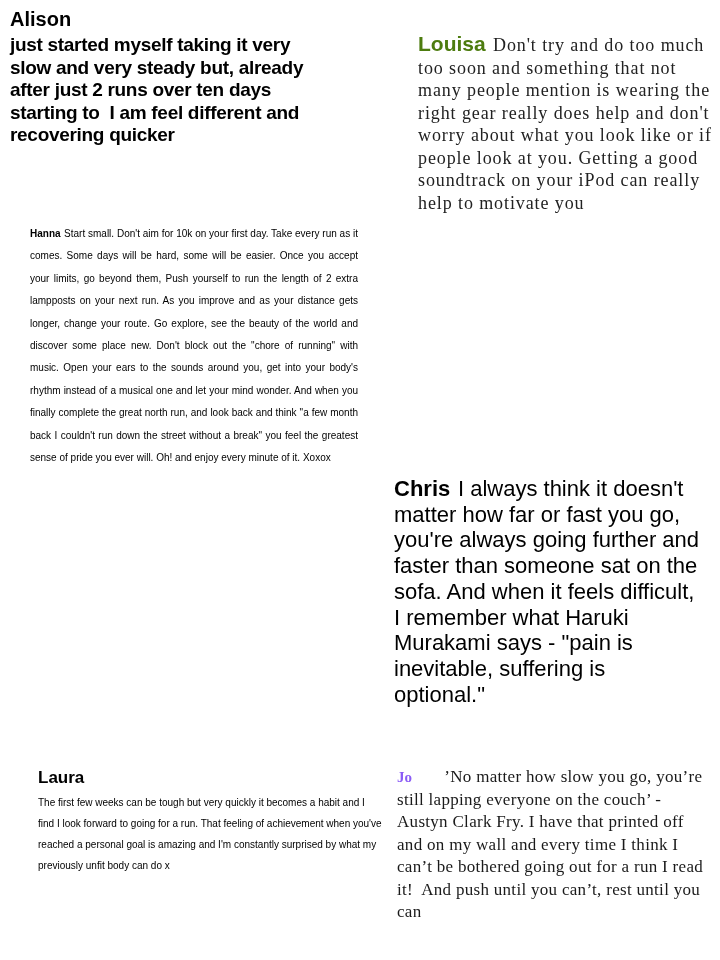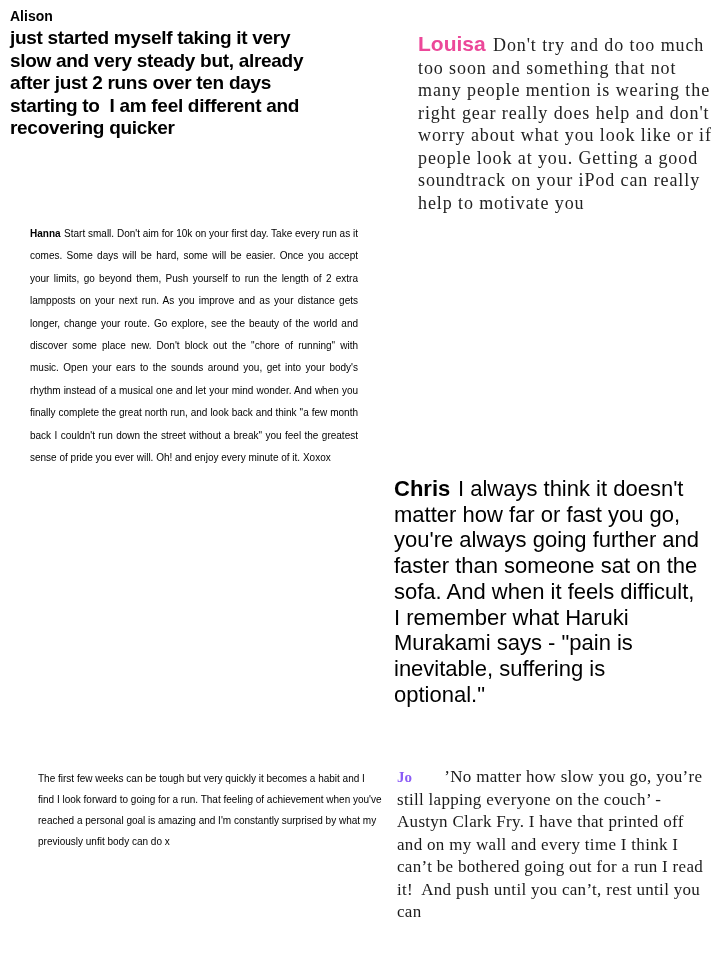--- a/index.html
+++ b/index.html
@@ -12,21 +12,21 @@
     font-family: "Liberation Sans", sans-serif;
     overflow: hidden;
   }
   .block { position: absolute; }
   .name { font-weight: bold; }
   .inline-name { padding-right: 0.35em; }
   .block-name { display: block; }
 
   
   .b-alison { left: 10px; top: 8px; width: 296px; }
-  .b-alison .name { font-size: 14px; margin-bottom: 3px; }
+  .b-alison .name { font-size: 20px; margin-bottom: 3px; }
   .b-alison .quote {
     display: block;
     font-size: 19px;
     font-weight: bold;
     line-height: 22.5px;
     letter-spacing: -0.3px;
     white-space: pre-wrap;
   }
 
   
@@ -35,21 +35,21 @@
     font-family: "Liberation Serif", serif;
     font-size: 18px;
     line-height: 22.5px;
     letter-spacing: 0.9px;
     color: #222222;
   }
   .b-louisa .name {
     font-family: "Liberation Sans", sans-serif;
     font-size: 21px;
     letter-spacing: 0;
-    color: #ec4899;
+    color: #4d7c0f;
   }
 
   
   .b-hanna {
     left: 30px; top: 223px; width: 328px;
     font-size: 10px;
     line-height: 22.4px;
     text-align: justify;
   }
 
@@ -110,20 +110,21 @@
   <div class="block b-hanna">
     <span class="name inline-name">Hanna</span><span class="quote">Start small. Don't aim for 10k on your first day. Take every run as it comes. Some days will be hard, some will be easier. Once you accept your limits, go beyond them, Push yourself to run the length of 2 extra lampposts on your next run. As you improve and as your distance gets longer, change your route. Go explore, see the beauty of the world and discover some place new. Don't block out the "chore of running" with music. Open your ears to the sounds around you, get into your body's rhythm instead of a musical one and let your mind wonder. And when you finally complete the great north run, and look back and think "a few month back I couldn't run down the street without a break" you feel the greatest sense of pride you ever will. Oh! and enjoy every minute of it. Xoxox</span>
   </div>
 
 
   <div class="block b-chris">
     <span class="name inline-name">Chris</span><span class="quote">I always think it doesn't matter how far or fast you go, you're always going further and faster than someone sat on the sofa. And when it feels difficult, I remember what Haruki Murakami says - "pain is inevitable, suffering is optional."</span>
   </div>
 
   <div class="block b-laura">
+    <span class="name block-name">Laura</span>
     <span class="quote">The first few weeks can be tough but very quickly it becomes a habit and I find I look forward to going for a run. That feeling of achievement when you've reached a personal goal is amazing and I'm constantly surprised by what my previously unfit body can do x</span>
   </div>
 
   <div class="block b-jo">
     <span class="name inline-name">Jo</span><span class="quote">’No matter how slow you go, you’re still lapping everyone on the couch’ - Austyn Clark Fry. I have that printed off and on my wall and every time I think I can’t be bothered going out for a run I read it!  And push until you can’t, rest until you can</span>
   </div>
 
 </div>
 
 </body></html>

